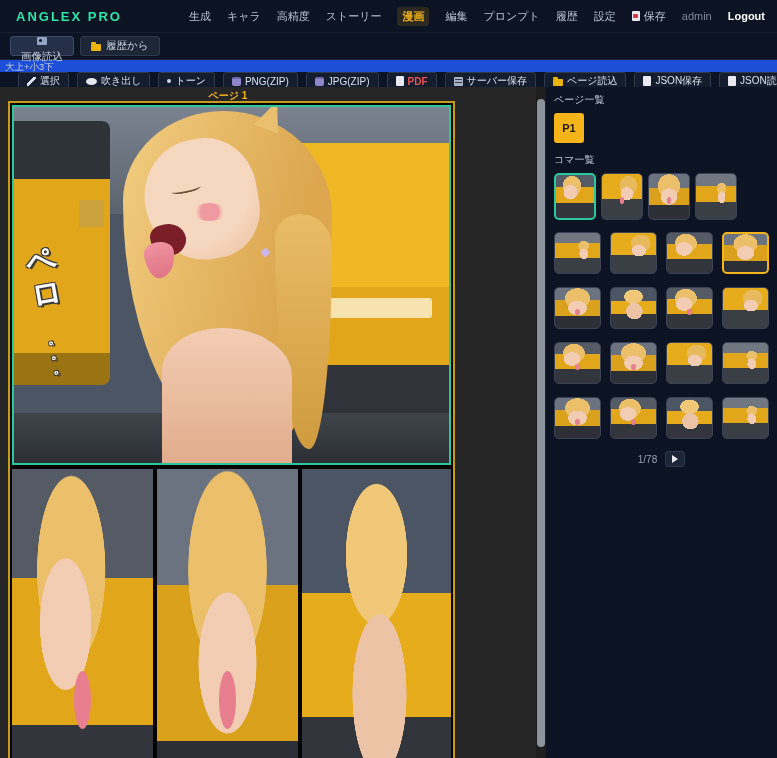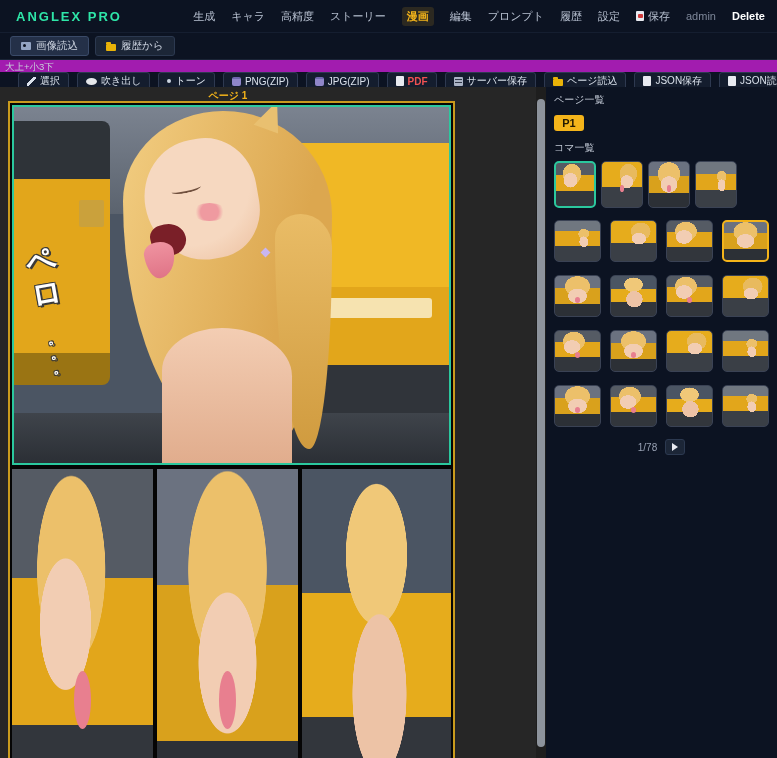--- a/index.html
+++ b/index.html
@@ -12,24 +12,24 @@
   .nav { margin-left:auto; display:flex; align-items:center; gap:16px; font-size:11px; color:#b9c2d2; }
   .nav-item { cursor:pointer; white-space:nowrap; }
   .nav-item.active { color:#f4b41a; background:rgba(244,180,26,.14); padding:2px 5px; border-radius:3px; font-weight:bold; }
   .nav-save { display:flex; align-items:center; gap:4px; cursor:pointer; }
   .nav-user { color:#7e8799; }
   .logout-btn { background:transparent; border:none; color:#fff; font-weight:bold; font-size:11px; cursor:pointer; font-family:inherit; }
 
   
   .tabrow { height:26px; background:#0c1322; display:flex; align-items:center; gap:6px; padding:0 10px; }
   .tab { height:20px; display:flex; align-items:center; gap:5px; padding:0 10px; background:#1c2637; border:1px solid #2c3950; border-radius:3px; font-size:10.5px; color:#cfd6e2; cursor:pointer; }
-  .tab.active { background:#243048; border-color:#3a4a68; }
-
-  
-  .layoutrow { height:13px; background:#a21caf; font-size:9.5px; color:#c7ced9; padding-left:5px; line-height:13px; border-top:1px solid #1a2436; }
+  .tab.active { background:#243048; border-color:#3a4a68;flex-direction:column; }
+
+  
+  .layoutrow { height:13px; background:#1d4ed8; font-size:9.5px; color:#c7ced9; padding-left:5px; line-height:13px; border-top:1px solid #1a2436; }
 
   
   .toolrow { height:23px; background:#0c1322; display:flex; align-items:center; gap:8px; padding:0 0 4px 18px; border-bottom:1px solid #151e30; }
   .tbtn { height:18px; display:flex; align-items:center; gap:4px; padding:0 8px; background:#141d2e; border:1px solid #2e3950; border-radius:3px; font-size:10px; color:#dbe2ec; cursor:pointer; font-family:inherit; white-space:nowrap; }
   .tbtn.red-label span.lbl { color:#f05252; font-weight:bold; }
 
   
   .ico { display:inline-block; flex:0 0 auto; }
   .ico-image { width:10px; height:8px; background:#93a4c3; border-radius:1px; position:relative; }
   .ico-image::after { content:""; position:absolute; left:2px; top:2px; width:3px; height:3px; background:#0c1322; border-radius:50%; }
@@ -83,21 +83,21 @@
          text-shadow:2px 2px 0 #3a3a3a, -1px -1px 0 #3a3a3a, 1px -1px 0 #3a3a3a, -1px 1px 0 #3a3a3a; }
   .sfx .dots { font-size:15px; letter-spacing:0; }
 
   
   .vscroll { position:absolute; right:0; top:0; width:10px; height:671px; background:#1e1e1e; }
   .vscroll .thumb { position:absolute; left:1px; top:12px; width:8px; height:648px; background:#8d939c; border-radius:4px; cursor:pointer; }
 
   
   .sidebar { width:231px; height:671px; background:#0c1322; padding:6px 8px 0 8px; overflow:hidden; }
   .side-label { font-size:10px; color:#c3cad6; margin:0 0 6px 0; }
-  .pbtn { width:30px; height:16px; background:#f4b41a; color:#231a02; font-weight:bold; font-size:11px; border:none; border-radius:3px; cursor:pointer; margin-bottom:10px; font-family:inherit; }
+  .pbtn { width:30px; height:30px; background:#f4b41a; color:#231a02; font-weight:bold; font-size:11px; border:none; border-radius:3px; cursor:pointer; margin-bottom:10px; font-family:inherit; }
   .koma-row { display:flex; gap:5px; margin-bottom:12px; }
   .koma { width:42px; height:47px; border-radius:5px; border:1px solid #3a4254; cursor:pointer; }
   .koma.selected { border:2px solid #2bc89e; }
   .gen-head { display:flex; align-items:center; justify-content:space-between; margin:2px 0 8px 0; }
   .refresh-btn { background:#e8eaed; color:#16181d; border:none; border-radius:3px; font-size:9px; padding:3px 7px; cursor:pointer; font-family:inherit; }
   .gen-grid { display:grid; grid-template-columns:repeat(4,1fr); gap:13px 9px; }
   .gcell { height:42px; border-radius:5px; border:1px solid #3a4254; cursor:pointer; }
   .gcell.selected { border:2px solid #f4b41a; }
   .pager { display:flex; align-items:center; justify-content:center; gap:8px; margin-top:12px; }
   .pager .count { font-size:10px; color:#98a1b3; }
@@ -141,21 +141,21 @@
     <span class="nav-item active">漫画</span>
     <span class="nav-item">編集</span>
     <span class="nav-item">プロンプト</span>
     <span class="nav-item">履歴</span>
     <span class="nav-item">設定</span>
     <span class="nav-save">
       <i class="ico ico-doc red-mark"></i>
       <span>保存</span>
     </span>
     <span class="nav-user">admin</span>
-    <button class="logout-btn">Delete</button>
+    <button class="logout-btn">Logout</button>
   </nav>
 </header>
 
 <div class="tabrow">
   <div class="tab active">
     <i class="ico ico-image"></i>
     <span>画像読込</span>
   </div>
   <div class="tab">
     <i class="ico ico-folder"></i>

